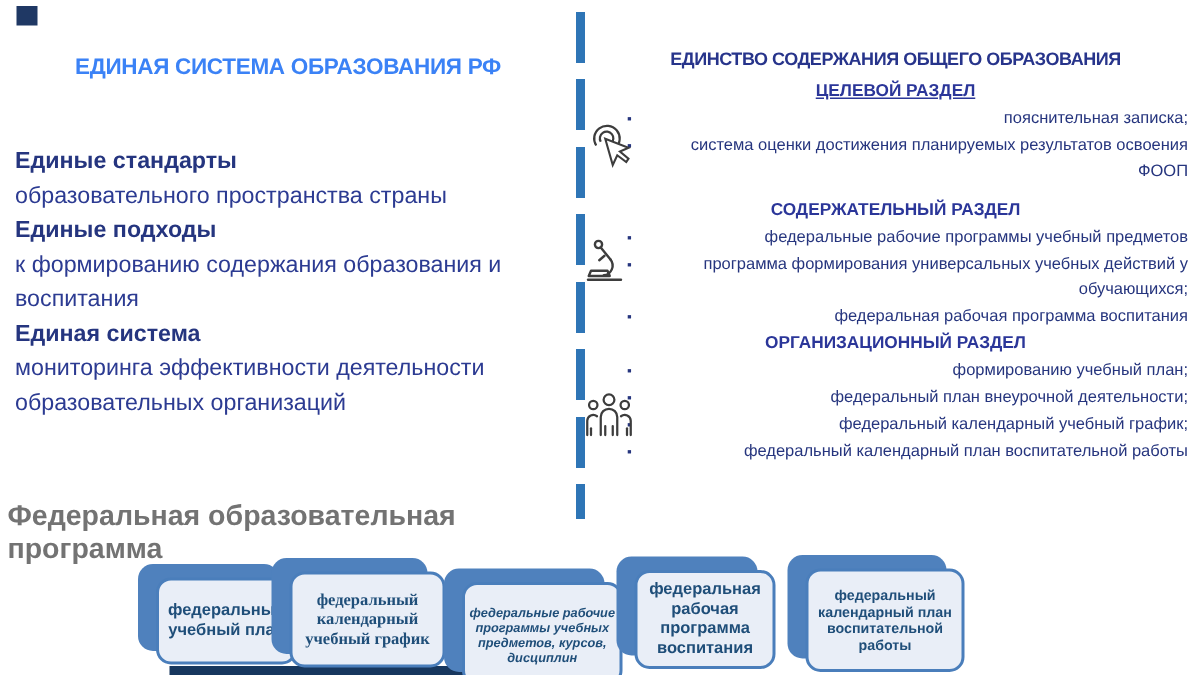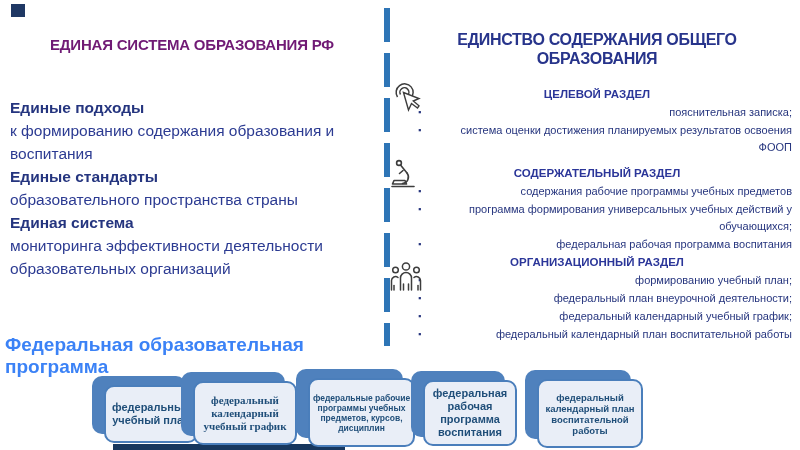--- a/index.html
+++ b/index.html
@@ -2,79 +2,79 @@
 <html><head>
 <meta charset="utf-8">
 <style>
   html,body{margin:0;padding:0;}
   body{font-family:"Liberation Sans",sans-serif;background:#ffffff;}
   .slide{position:relative;width:800px;height:450px;background:#ffffff;overflow:hidden;}
 
   .corner-square{position:absolute;left:11px;top:4px;width:14px;height:13px;background:#1F3864;}
 
   .left-title{position:absolute;left:0;top:36px;width:384px;text-align:center;
-    font-size:15px;font-weight:bold;color:#701a75;letter-spacing:-0.2px;}
+    font-size:15px;font-weight:bold;color:#3b82f6;letter-spacing:-0.2px;}
 
   .left-body{position:absolute;left:10px;top:96px;width:372px;color:#2C3B92;font-size:15.5px;line-height:23px;}
   .left-item .lh{display:block;font-weight:bold;color:#25357F;}
 
   .divider{position:absolute;left:384px;top:8px;width:6px;height:338px;
     background:repeating-linear-gradient(180deg,#2E75B6 0 34px,transparent 34px 45px);}
 
   .right-panel{position:absolute;left:398px;top:30px;width:398px;}
-  .right-title{text-align:center;font-size:16px;font-weight:bold;color:#27348B;line-height:19px;letter-spacing:-0.3px;}
+  .right-title{text-align:center;font-size:12px;font-weight:bold;color:#27348B;line-height:19px;letter-spacing:-0.3px;}
   .section-header{text-align:center;font-size:11.5px;font-weight:bold;color:#2B3699;margin-top:11px;}
-  .sec1 .section-header{margin-top:20px;}
+  .sec1 .section-header{margin-top:6px;text-decoration:underline;}
   .sec3 .section-header{margin-top:3px;}
   ul.bullets{margin:4px 0 0 0;padding:0 4px 0 20px;list-style:none;}
   ul.bullets li{position:relative;padding-left:13px;font-size:11px;line-height:17px;color:#26357E;margin-bottom:1px;text-align:right;}
   ul.bullets li::before{content:"▪";position:absolute;left:0;top:0;font-size:9px;color:#26357E;}
 
   .icon{position:absolute;}
   .click-icon{left:391px;top:82px;}
   .microscope-icon{left:389px;top:158px;}
   .people-icon{left:389px;top:260px;}
 
-  .red-title{position:absolute;left:5px;top:334px;width:392px;font-size:19px;font-weight:bold;color:#3b82f6;}
+  .red-title{position:absolute;left:5px;top:334px;width:392px;font-size:19px;font-weight:bold;color:#737373;}
 
   .card-group{position:absolute;z-index:2;}
   .card-back{position:absolute;left:0;top:0;width:100%;height:100%;background:#4F81BD;border-radius:10px;}
   .card-front{position:absolute;background:#E9EEF7;border:2px solid #4A7EBB;border-radius:10px;
     display:flex;align-items:center;justify-content:center;text-align:center;
     font-weight:bold;color:#1F4E79;padding:2px;box-sizing:border-box;}
   .g1{left:64px;top:376px;width:94px;height:58px;margin-left:28px;}
   .g1 .card-front{left:12px;top:9px;width:94px;height:58px;font-size:11px;line-height:13px;}
   .g2{left:181px;top:372px;width:104px;height:64px;}
   .g2 .card-front{left:12px;top:9px;width:104px;height:64px;font-size:11px;line-height:13px;font-family:Liberation Serif, serif;}
-  .g3{left:296px;top:369px;width:107px;height:69px;}
+  .g3{left:296px;top:379px;width:107px;height:69px;font-style:italic;}
   .g3 .card-front{left:12px;top:9px;width:107px;height:69px;font-size:8.5px;line-height:10px;}
   .g4{left:411px;top:371px;width:94px;height:66px;}
   .g4 .card-front{left:12px;top:9px;width:94px;height:66px;font-size:11px;line-height:13px;}
   .g5{left:525px;top:370px;width:106px;height:69px;}
   .g5 .card-front{left:12px;top:9px;width:106px;height:69px;font-size:9.5px;line-height:11px;}
 
   .bottom-bar{position:absolute;left:113px;top:444px;width:232px;height:6px;background:#17375E;z-index:1;}
 </style>
 </head>
 <body>
 
 <div class="slide">
 
   <div class="corner-square"></div>
 
   <div class="left-title">ЕДИНАЯ СИСТЕМА ОБРАЗОВАНИЯ РФ</div>
 
   <div class="left-body">
     <div class="left-item">
+      <span class="lh">Единые стандарты</span>
+      <span class="lb">образовательного пространства страны</span>
+    </div>
+    <div class="left-item">
       <span class="lh">Единые подходы</span>
       <span class="lb">к формированию содержания образования и воспитания</span>
-    </div>
-    <div class="left-item">
-      <span class="lh">Единые стандарты</span>
-      <span class="lb">образовательного пространства страны</span>
     </div>
     <div class="left-item">
       <span class="lh">Единая система</span>
       <span class="lb">мониторинга эффективности деятельности образовательных организаций</span>
     </div>
   </div>
 
   <div class="divider"></div>
 
   <div class="right-panel">
@@ -86,21 +86,21 @@
       <div class="section-header">ЦЕЛЕВОЙ РАЗДЕЛ</div>
       <ul class="bullets">
         <li>пояснительная записка;</li>
         <li>система оценки  достижения планируемых результатов освоения ФООП</li>
       </ul>
     </div>
 
     <div class="section sec2">
       <div class="section-header">СОДЕРЖАТЕЛЬНЫЙ РАЗДЕЛ</div>
       <ul class="bullets">
-        <li>содержания рабочие  программы учебных предметов</li>
+        <li>федеральные рабочие  программы учебный предметов</li>
         <li>программа формирования  универсальных учебных  действий у обучающихся;</li>
         <li>федеральная рабочая программа воспитания</li>
       </ul>
     </div>
 
     <div class="section sec3">
       <div class="section-header">ОРГАНИЗАЦИОННЫЙ РАЗДЕЛ</div>
       <ul class="bullets">
         <li>формированию учебный  план;</li>
         <li>федеральный план внеурочной деятельности;</li>

